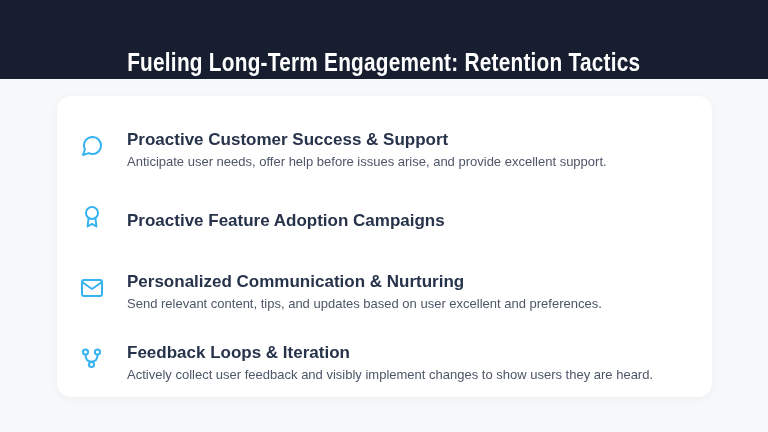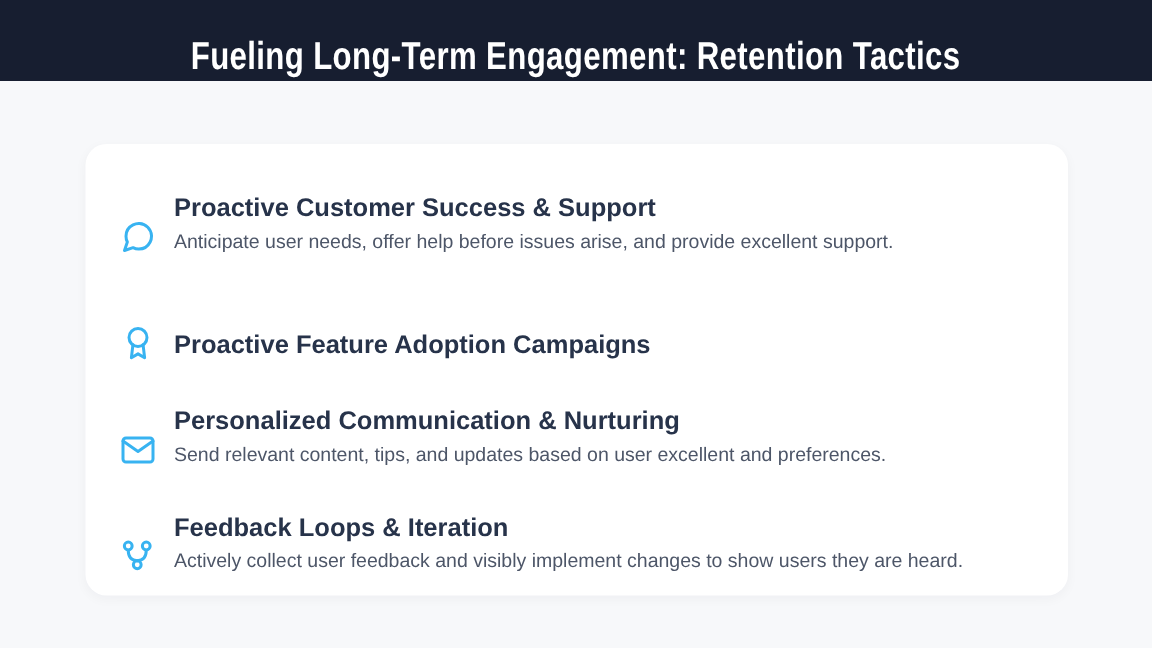--- a/index.html
+++ b/index.html
@@ -8,21 +8,21 @@
     overflow: hidden;
     font-family: "Liberation Sans", sans-serif;
     background: var(--page_bg, #f7f8fa);
   }
   .slide { position: relative; width: 768px; height: 432px; }
 
   
   .header {
     position: absolute;
     top: 0; left: 0; right: 0;
-    height: 54px;
+    height: 79px;
     background: var(--header_bg, #171e30);
     display: flex;
     align-items: flex-end;
     justify-content: center;
     padding-bottom: 3px;
   }
   .header h1 {
     color: var(--title_color, #ffffff);
     font-size: 26px;
     font-weight: 700;
@@ -40,22 +40,22 @@
     top: 96px; left: 57px;
     width: 655px; height: 301px;
     background: var(--card_bg, #ffffff);
     border-radius: 14px;
     box-shadow: 0 2px 8px rgba(20, 30, 50, 0.04);
     padding: 25px 30px 0 23px;
   }
 
   .item {
     display: flex;
-    align-items: flex-end;
-    gap: 12px;
+    align-items: center;
+    gap: 23px;
     height: 49px;
     margin-bottom: 22px;
   }
   .item-icon {
     flex: 0 0 24px;
     width: 24px; height: 24px;
     margin-top: 0;
   }
   .item-icon svg {
     width: 24px; height: 24px;

